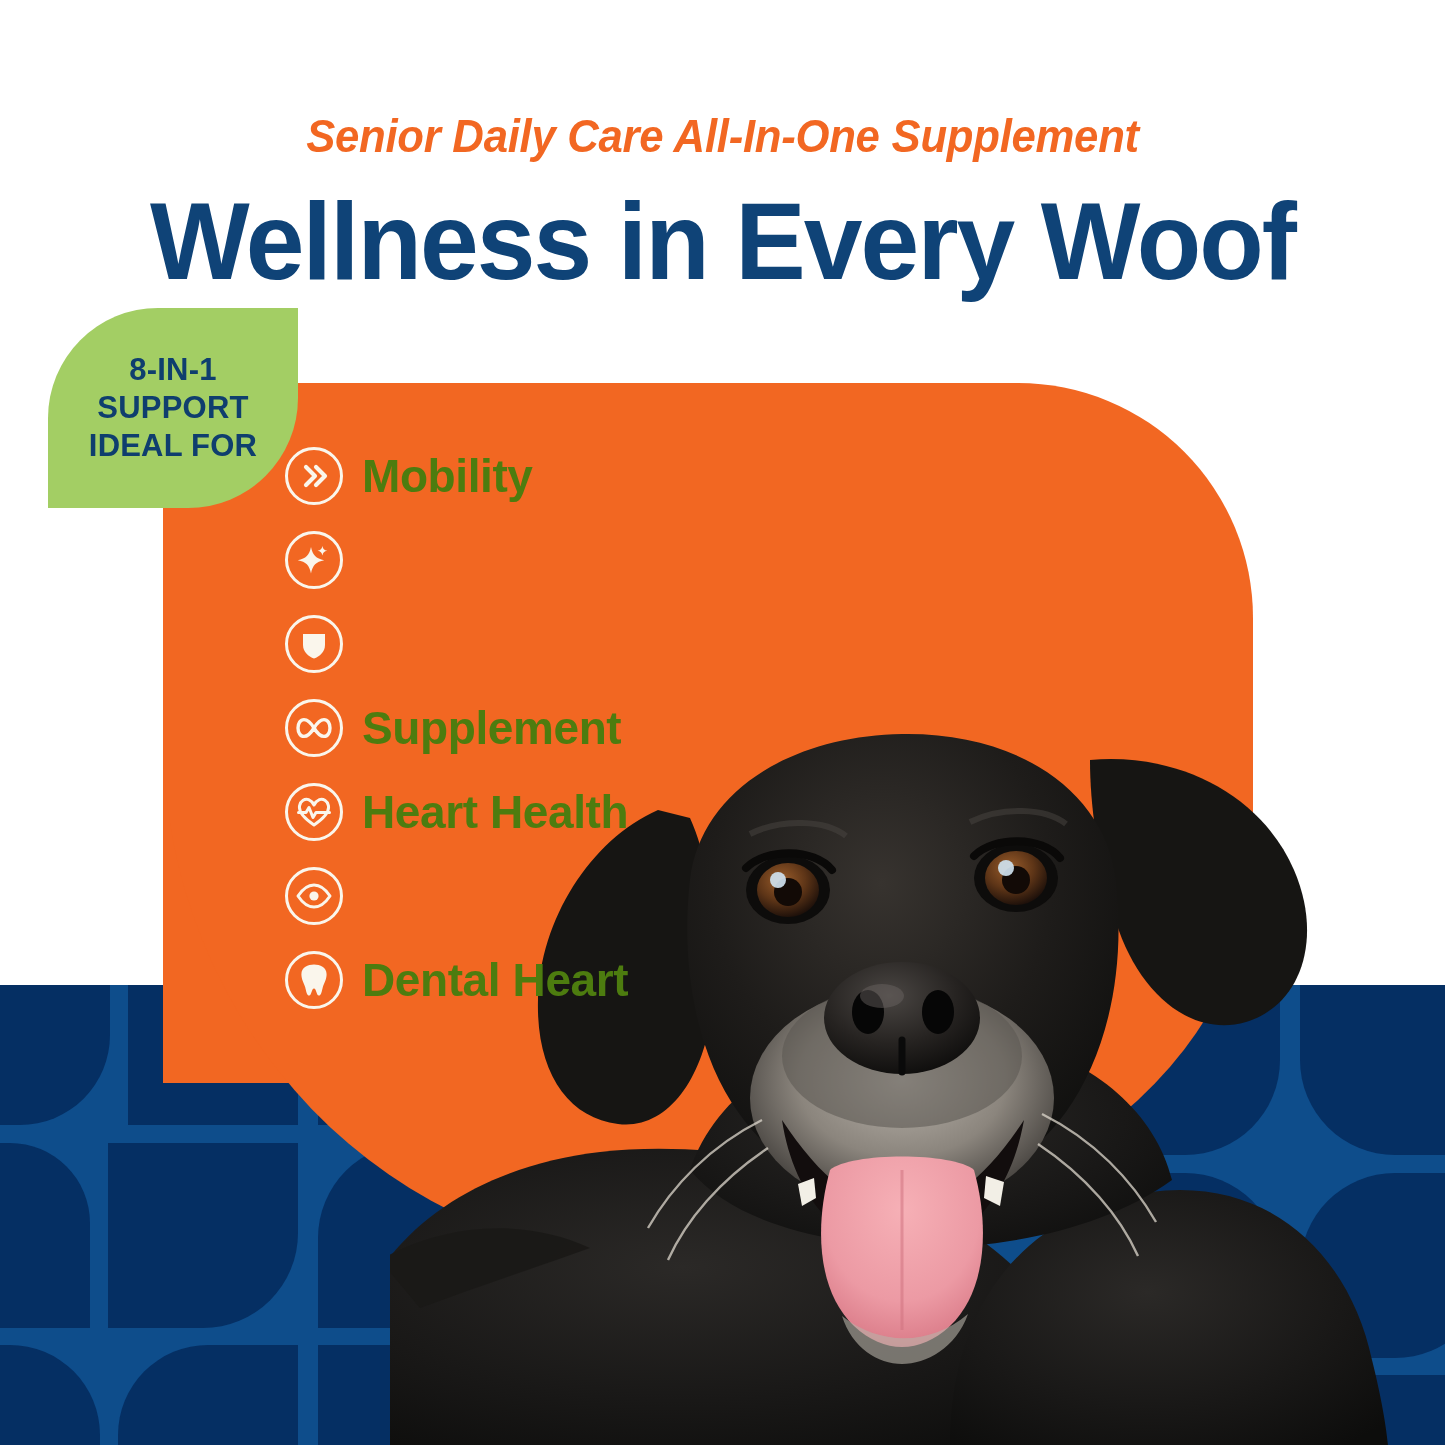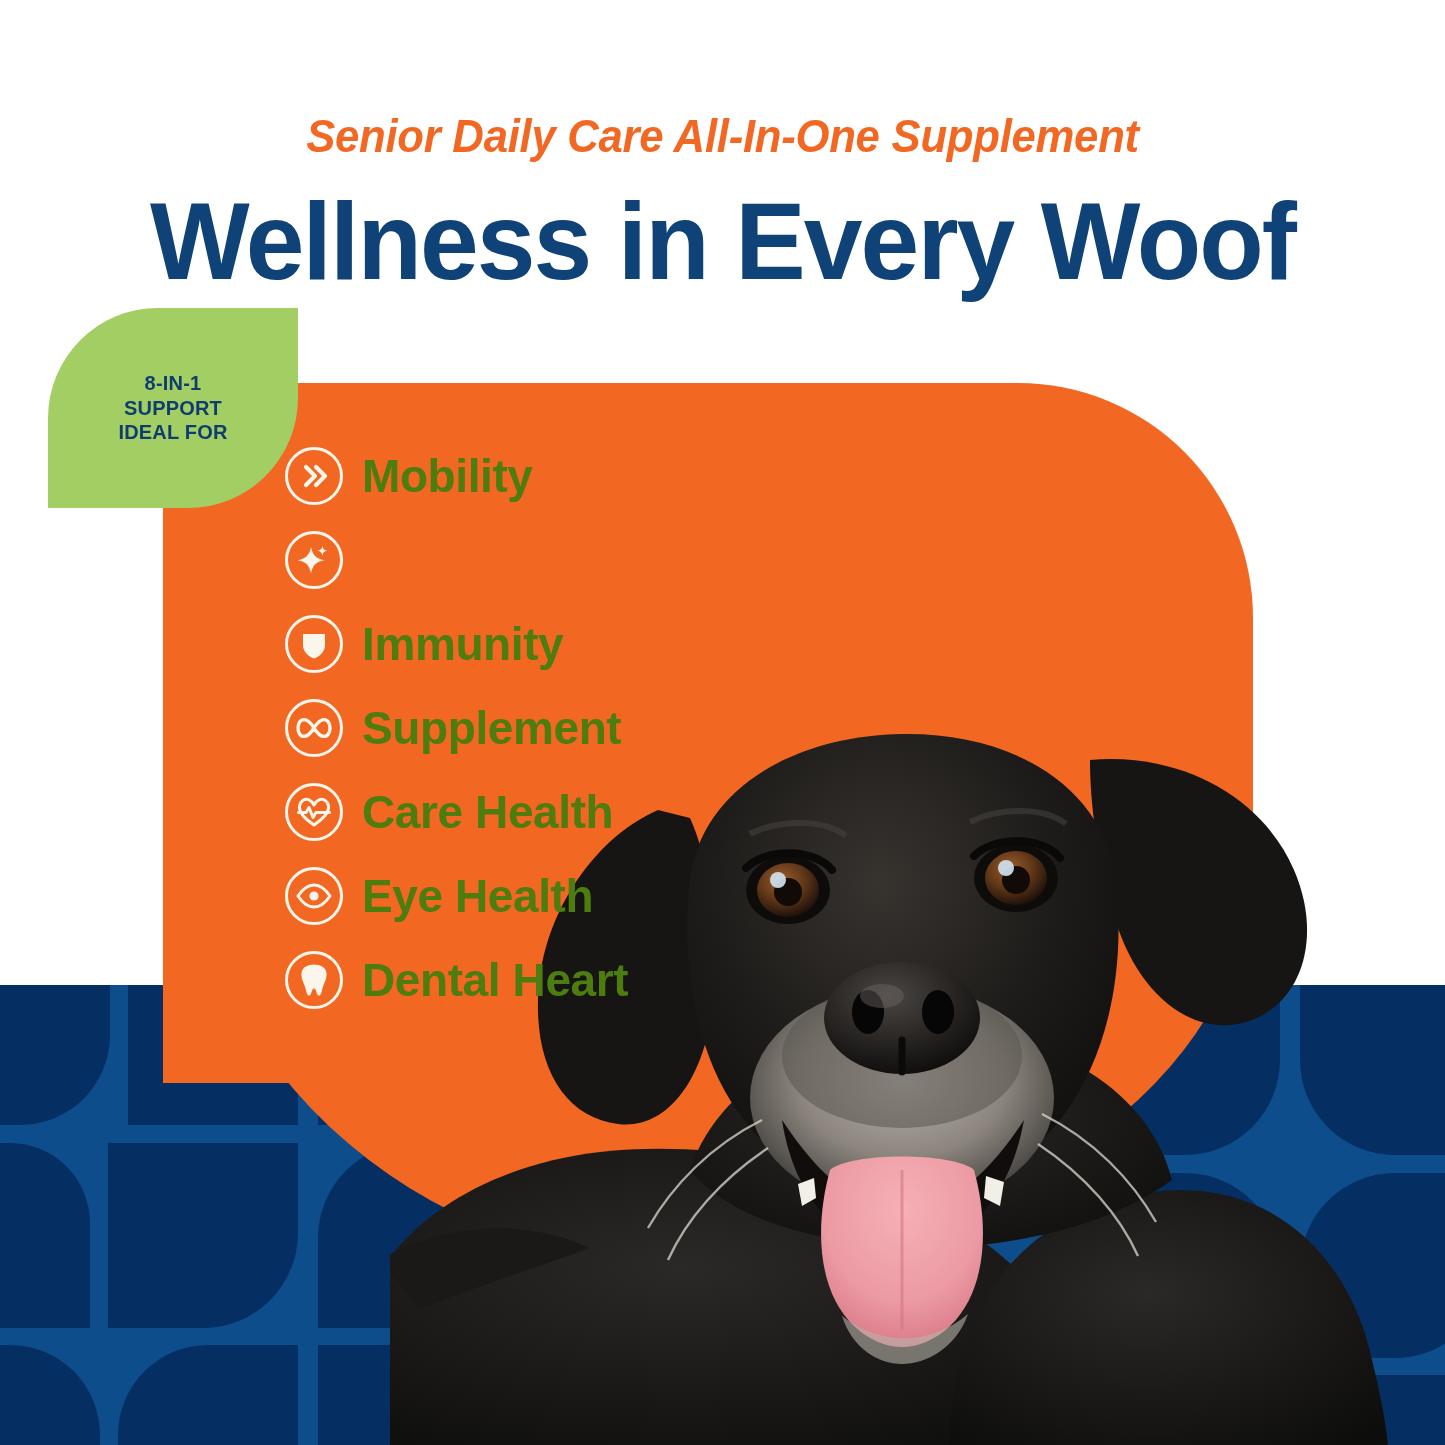--- a/index.html
+++ b/index.html
@@ -73,21 +73,21 @@
     position:absolute;
     left:48px; top:308px;
     width:250px; height:200px;
     background:#A3CE64;
     border-radius:110px 0 110px 0;
     display:flex;
     flex-direction:column;
     align-items:center;
     justify-content:center;
     color:#0F3E6E;
-    font-size:20px;
+    font-size:31px;
     font-weight:700;
     line-height:1.22;
     letter-spacing:0.2px;
     text-align:center;
   }
   .badge span{ display:block; white-space:nowrap; }
 
   
   .benefits{
     position:absolute;
@@ -282,51 +282,49 @@
         </svg>
       </span>
     </div>
 
     <div class="benefit">
       <span class="ico">
         <svg width="32" height="32" viewBox="0 0 32 32" fill="#FAF6EC">
           <path d="M5 6 H27 V17 C27 24 21.6 28.4 16 30.6 C10.4 28.4 5 24 5 17 Z"></path>
         </svg>
       </span>
-      <span class="label">Immunity</span>
     </div>
 
     <div class="benefit">
       <span class="ico">
         <svg width="36" height="30" viewBox="0 0 36 30" fill="none" stroke="#FAF6EC" stroke-width="3.4" stroke-linecap="round">
           <path d="M18 15 C21.4 9.4 24.4 6.6 28 6.6 C31.6 6.6 34 10.3 34 15 C34 19.7 31.6 23.4 28 23.4 C24.4 23.4 21.4 20.6 18 15 C14.6 9.4 11.6 6.6 8 6.6 C4.4 6.6 2 10.3 2 15 C2 19.7 4.4 23.4 8 23.4 C11.6 23.4 14.6 20.6 18 15 Z"></path>
         </svg>
       </span>
       <span class="label">Supplement</span>
     </div>
 
     <div class="benefit">
       <span class="ico">
         <svg width="34" height="32" viewBox="0 0 34 32" fill="none" stroke="#FAF6EC" stroke-width="3" stroke-linecap="round" stroke-linejoin="round">
           <path d="M17 29 C5 21 1.6 14.4 2.6 9.6 C3.6 4.8 8 2.2 11.6 3.6 C14 4.6 15.8 6.6 17 9 C18.2 6.6 20 4.6 22.4 3.6 C26 2.2 30.4 4.8 31.4 9.6 C32.4 14.4 29 21 17 29 Z"></path>
           <path d="M1.5 16.5 H9 L12 11.5 L16 21.5 L19 16.5 H32.5"></path>
         </svg>
       </span>
-      <span class="label">Care Health</span>
+      <span class="label">Heart Health</span>
     </div>
 
 
     <div class="benefit">
       <span class="ico">
         <svg width="36" height="26" viewBox="0 0 36 26" fill="none" stroke="#FAF6EC" stroke-width="3" stroke-linejoin="round">
           <path d="M2 13 C7 5.4 12.4 2 18 2 C23.6 2 29 5.4 34 13 C29 20.6 23.6 24 18 24 C12.4 24 7 20.6 2 13 Z"></path>
           <circle cx="18" cy="13" r="4.6" fill="#FAF6EC" stroke="none"></circle>
         </svg>
       </span>
-      <span class="label">Eye Health</span>
     </div>
 
     <div class="benefit">
       <span class="ico">
         <svg width="30" height="34" viewBox="0 0 30 34" fill="#FAF6EC">
           <path d="M15 1.4 C21 1.4 27.6 4.2 27.6 11.2 C27.6 16.4 25.2 19.4 23.8 24.2 C22.8 27.8 22.4 32.6 19.8 32.6 C17.4 32.6 17.4 25.6 15 25.6 C12.6 25.6 12.6 32.6 10.2 32.6 C7.6 32.6 7.2 27.8 6.2 24.2 C4.8 19.4 2.4 16.4 2.4 11.2 C2.4 4.2 9 1.4 15 1.4 Z"></path>
         </svg>
       </span>
       <span class="label">Dental Heart</span>
     </div>

